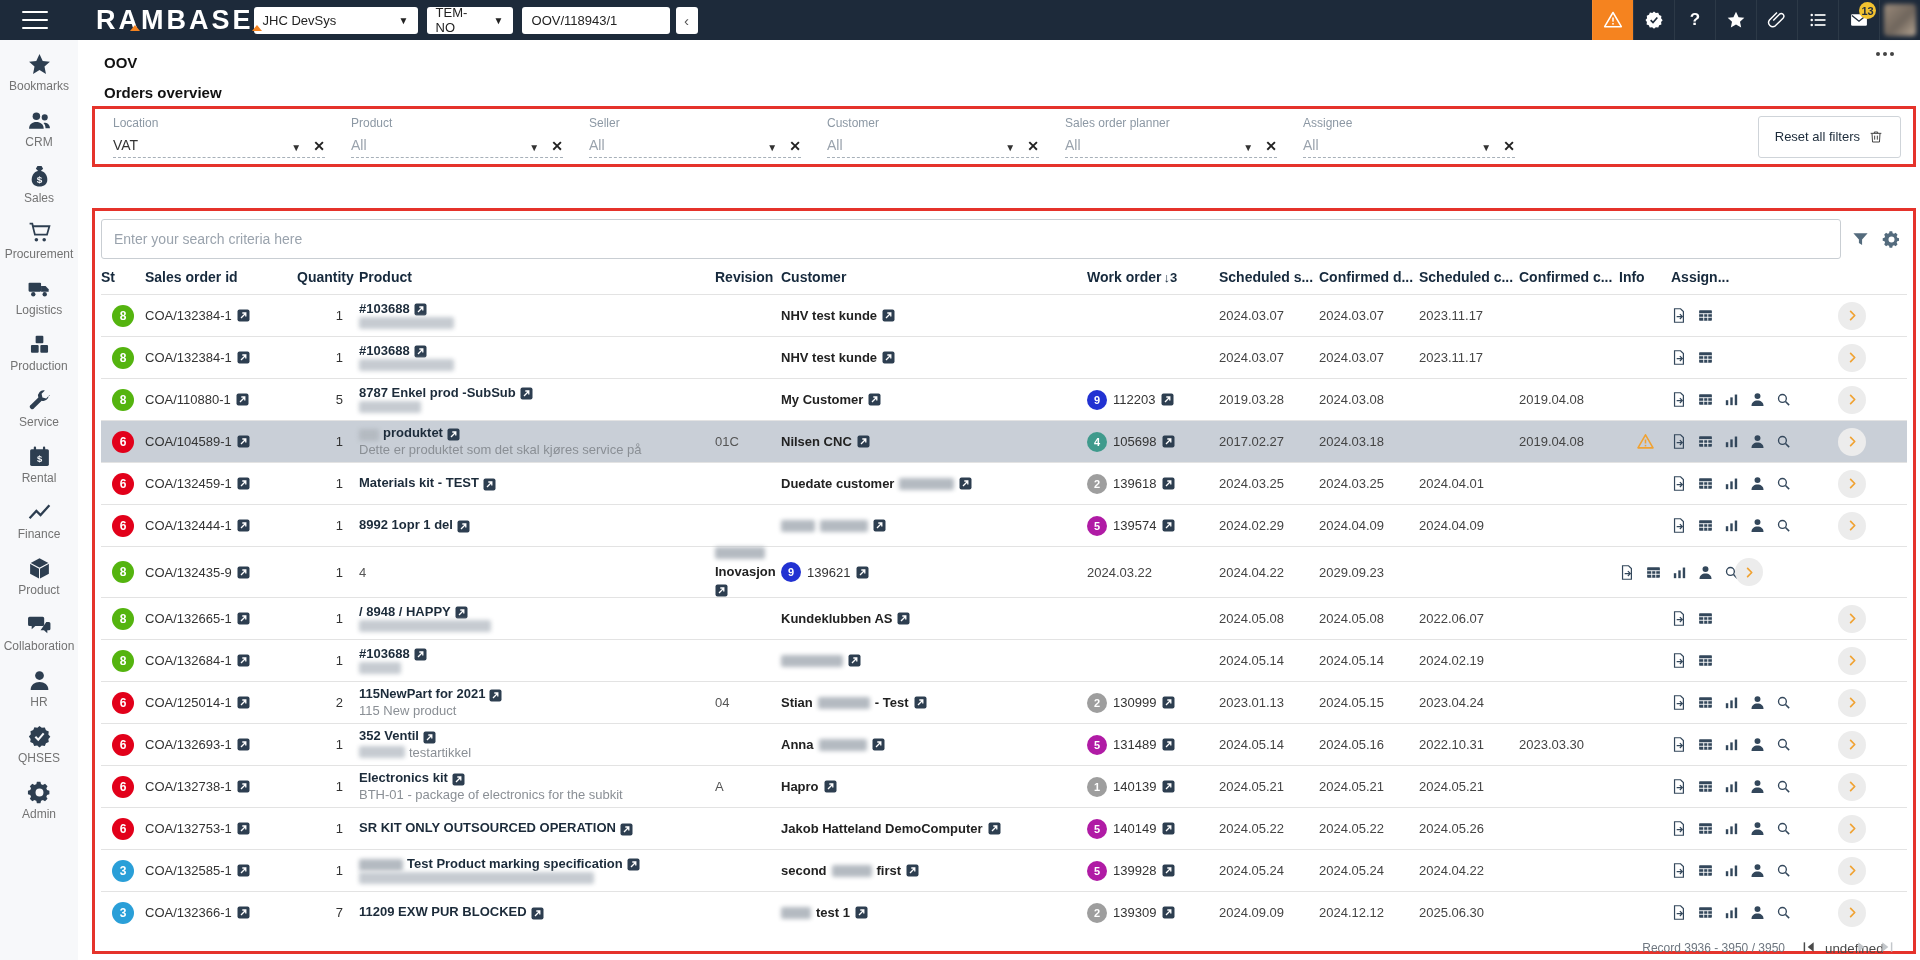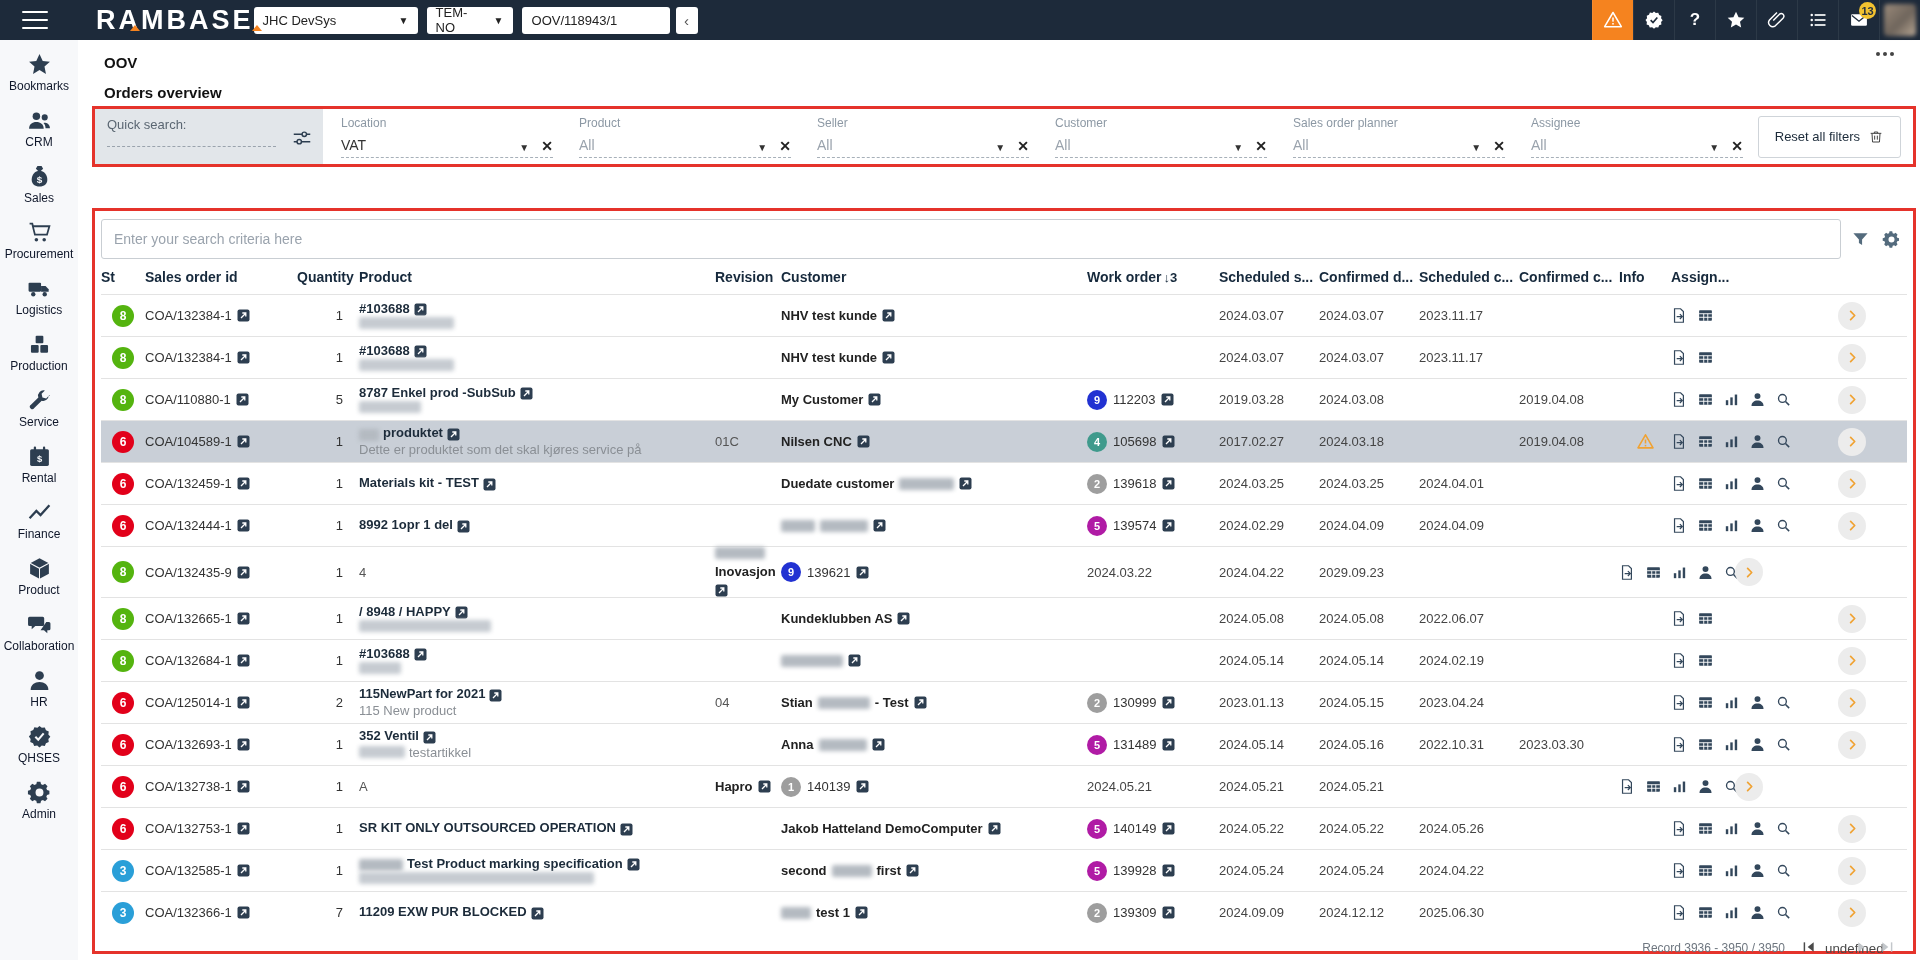--- a/index.html
+++ b/index.html
@@ -23,21 +23,21 @@
   .tb-tile { width:41px; height:40px; display:flex; align-items:center; justify-content:center; position:relative; border-left:1px solid rgba(255,255,255,0.07); cursor:pointer; color:#fff; }
   .tb-tile.hl { background:#f5831f; }
   .tb-tile .glyph-q { font-size:17px; font-weight:bold; color:#fff; }
   .tb-badge { position:absolute; top:2px; right:3px; background:#f2c230; color:#27313d; font-size:11px; font-weight:bold; border-radius:50%; min-width:17px; height:17px; display:flex; align-items:center; justify-content:center; }
   .avatar-img { width:32px; height:32px; border-radius:4px; background:linear-gradient(135deg,#9a8a7a,#6f655c 55%,#b9a894); filter:blur(2px); }
 
   
   .sidebar { position:absolute; top:40px; left:0; width:78px; height:920px; background:#f7f8fa; padding-top:12px; display:flex; flex-direction:column; align-items:center; gap:15px; }
   .sb-item { display:flex; flex-direction:column; align-items:center; gap:2px; cursor:pointer; color:#2d3e50; width:78px; }
   .sb-item svg { width:25px; height:25px; }
-  .sb-label { font-size:12px; color:#0f172a; }
+  .sb-label { font-size:12px; color:#737373; }
 
   
   .content { position:absolute; top:40px; left:78px; width:1842px; height:920px; background:#fff; }
   .app-code { position:absolute; left:26px; top:14px; font-size:15px; font-weight:bold; color:#111; }
   .more-dots { position:absolute; right:26px; top:12px; color:#333; cursor:pointer; display:flex; gap:3px; }
   .more-dots i { width:4px; height:4px; border-radius:50%; background:#444; display:block; }
   .page-title { position:absolute; left:26px; top:44px; font-size:15px; font-weight:bold; color:#111; }
 
   
   .filter-panel { position:absolute; left:14px; top:66px; width:1824px; height:61px; border:3px solid #e5332b; background:#fff; display:flex; align-items:stretch; }
@@ -328,31 +328,20 @@
 <div class="content">
   <div class="app-code">OOV</div>
   <div class="more-dots">
       <i></i>
       <i></i>
       <i></i>
     </div>
   <div class="page-title">Orders overview</div>
 
   <div class="filter-panel">
-    <div class="quick-search">
-      <div class="qs-left">
-        <div class="qs-label">Quick search:</div>
-        <div class="qs-line"></div>
-      </div>
-      <span class="qs-sliders" id="qs-sliders"><svg viewBox="0 0 24 24" xmlns="http://www.w3.org/2000/svg" fill="currentColor">
-            <path d="M3 8h18M3 16h18" stroke="currentColor" stroke-width="1.6" fill="none"></path>
-            <circle cx="14.5" cy="8" r="2.4" fill="#e2e6ea" stroke="currentColor" stroke-width="1.6"></circle>
-            <circle cx="9" cy="16" r="2.4" fill="#e2e6ea" stroke="currentColor" stroke-width="1.6"></circle>
-          </svg></span>
-    </div>
     <div class="filter-fields" id="filter-fields">
         <div class="ffield">
           <div class="flabel">Location</div>
           <div class="fvalue-row">
             <span class="fvalue">VAT</span>
             <span class="fcaret">▼</span>
             <span class="fclear">✕</span>
           </div>
         </div>
         <div class="ffield">
@@ -1284,20 +1273,32 @@
             <span class="st-badge" style="background: rgb(226, 0, 26);">6</span>
           </div>
           <div class="cell-id">
             <span>COA/132738-1</span>
             <span class="lnk"><svg viewBox="0 0 13 13" xmlns="http://www.w3.org/2000/svg" fill="currentColor">
                 <rect x="0.5" y="0.5" width="12" height="12" rx="2" fill="#2d3e50"></rect>
                 <path d="M4 9 8.7 4.3M5.3 4h3.5v3.5" stroke="#fff" stroke-width="1.3" fill="none"></path>
               </svg></span>
           </div>
           <div class="cell-qty"><span>1</span></div>
+          <div>
+            <div class="pname">
+              <span>Electronics kit</span>
+              <span class="lnk"><svg viewBox="0 0 13 13" xmlns="http://www.w3.org/2000/svg" fill="currentColor">
+                  <rect x="0.5" y="0.5" width="12" height="12" rx="2" fill="#2d3e50"></rect>
+                  <path d="M4 9 8.7 4.3M5.3 4h3.5v3.5" stroke="#fff" stroke-width="1.3" fill="none"></path>
+                </svg></span>
+            </div>
+            <div class="pdesc">
+              <span>BTH-01 - package of electronics for the subkit</span>
+            </div>
+          </div>
           <div class="cell-rev"><span>A</span></div>
           <div class="cell-cust">
             <span>Hapro</span>
             <span class="lnk"><svg viewBox="0 0 13 13" xmlns="http://www.w3.org/2000/svg" fill="currentColor">
                 <rect x="0.5" y="0.5" width="12" height="12" rx="2" fill="#2d3e50"></rect>
                 <path d="M4 9 8.7 4.3M5.3 4h3.5v3.5" stroke="#fff" stroke-width="1.3" fill="none"></path>
               </svg></span>
           </div>
           <div class="cell-wo">
             <span class="wo-badge" style="background: rgb(158, 158, 158);">1</span>

